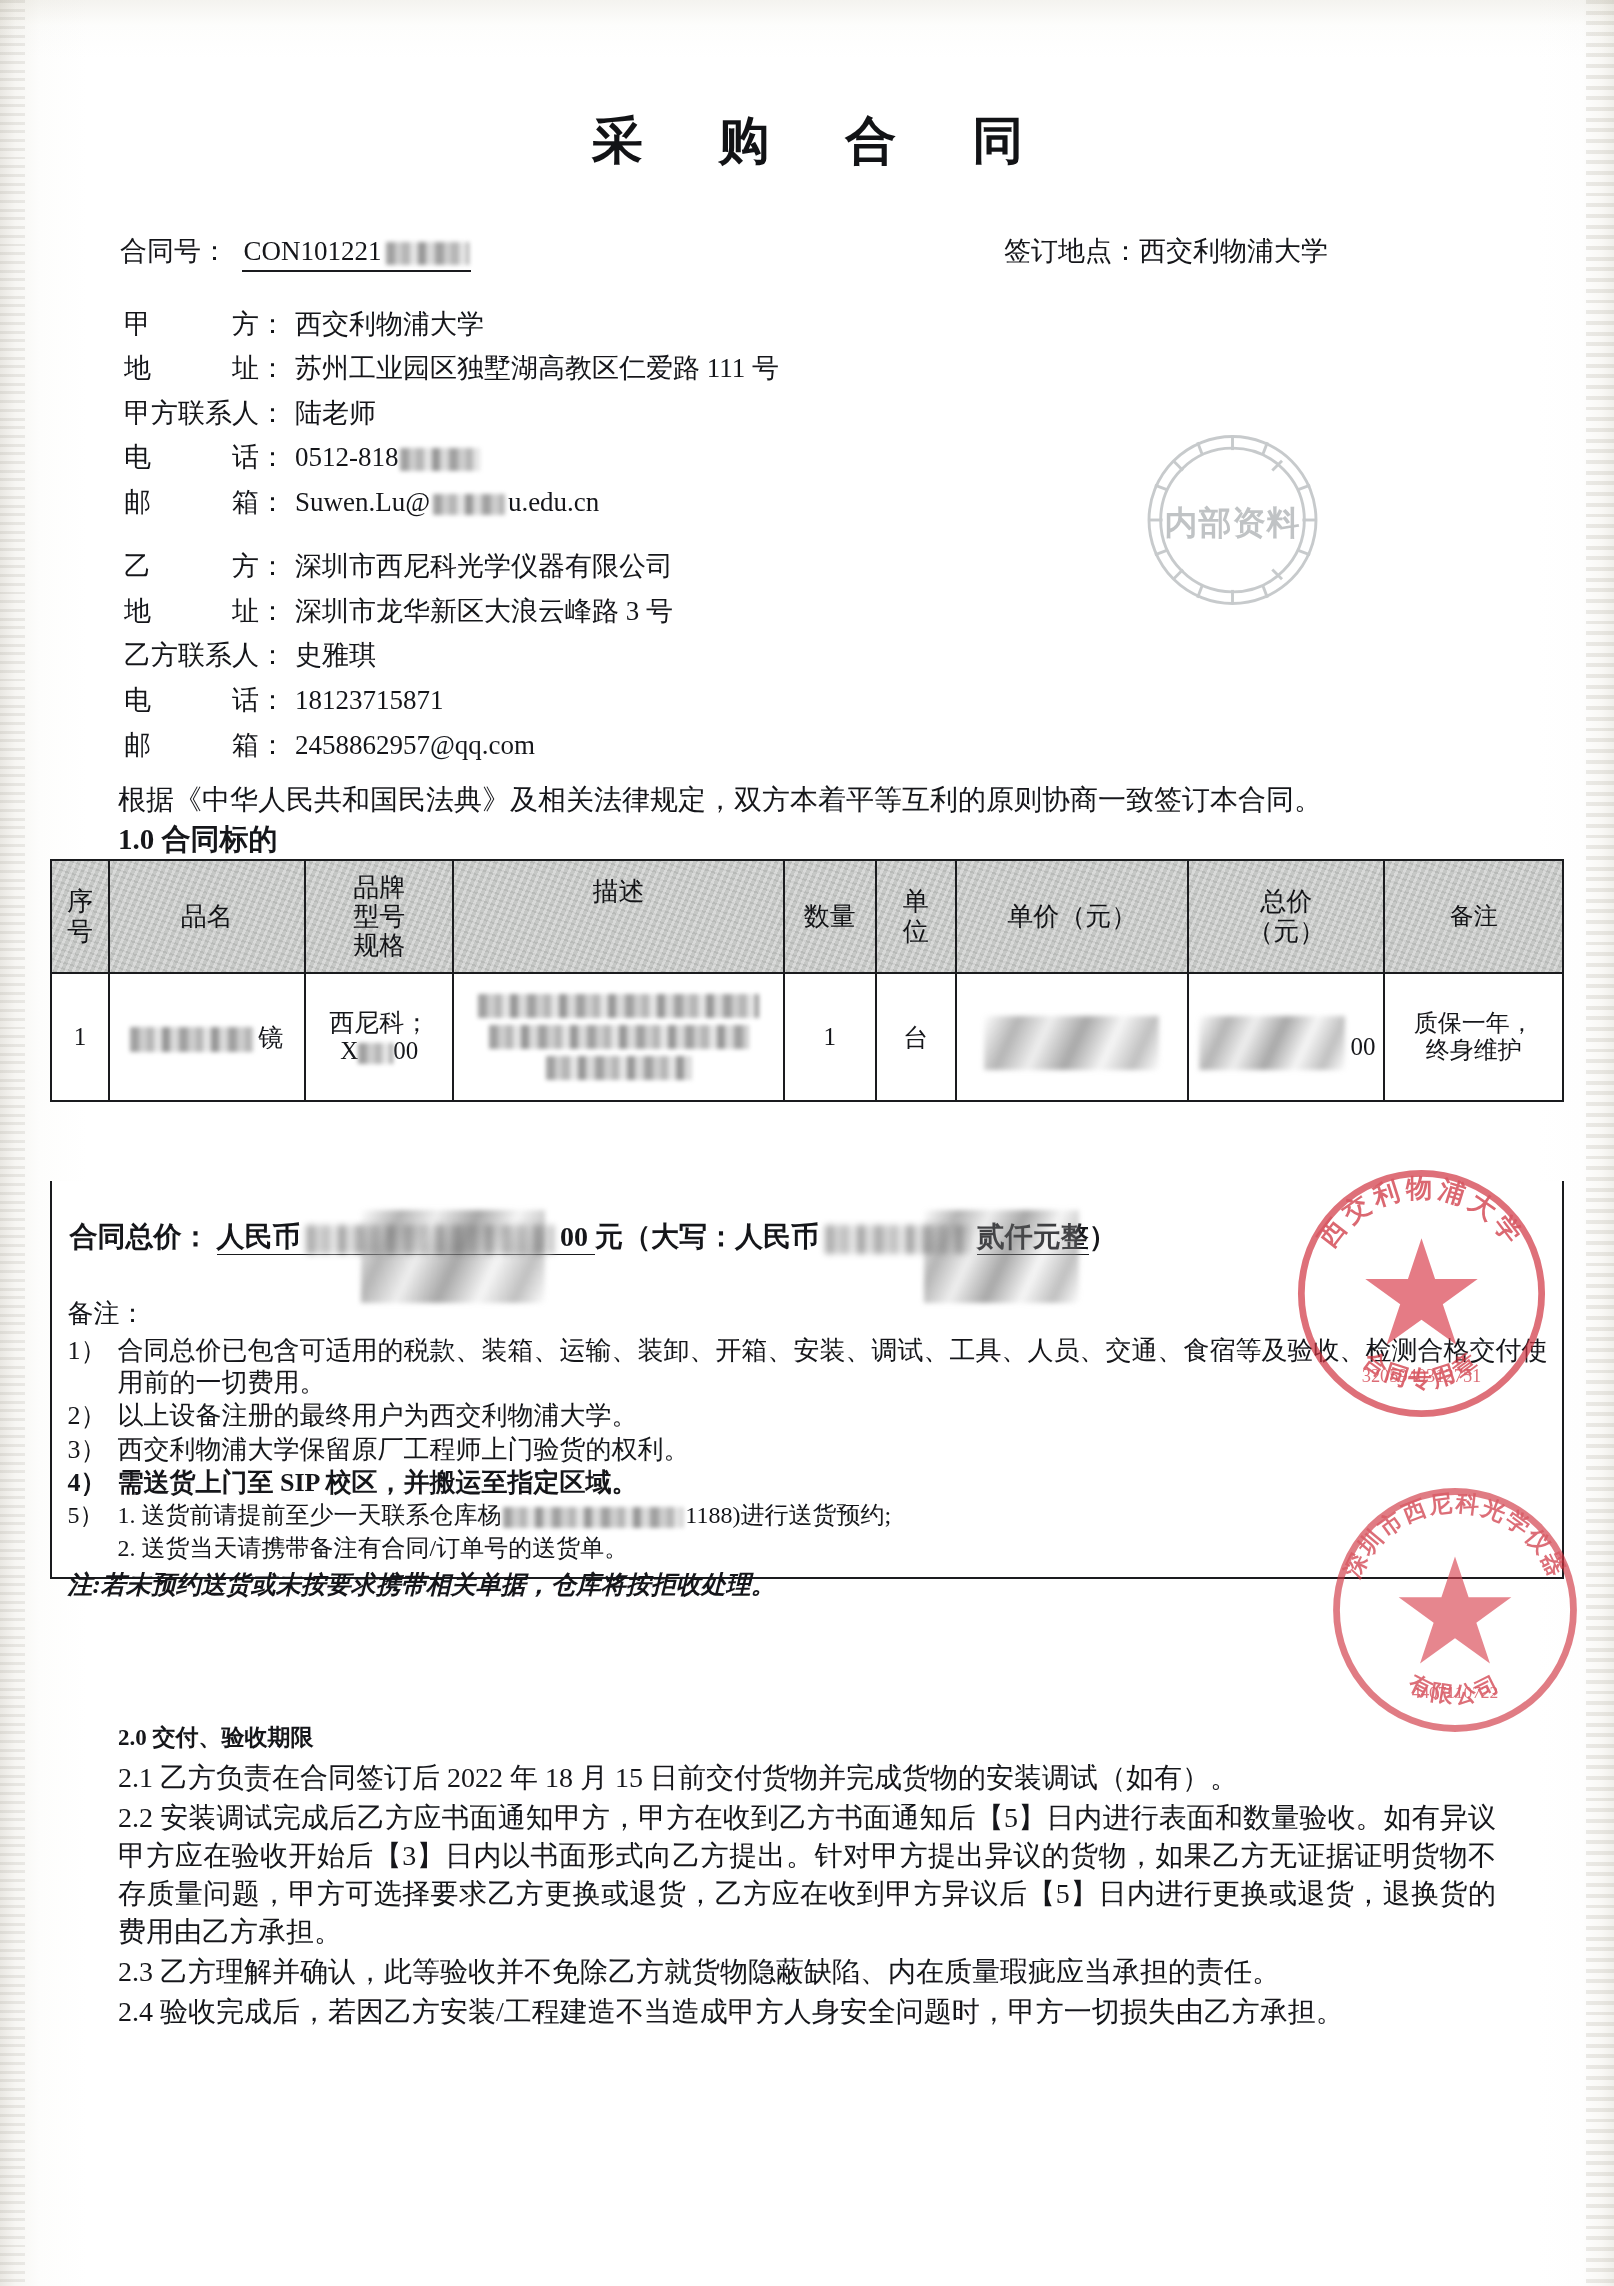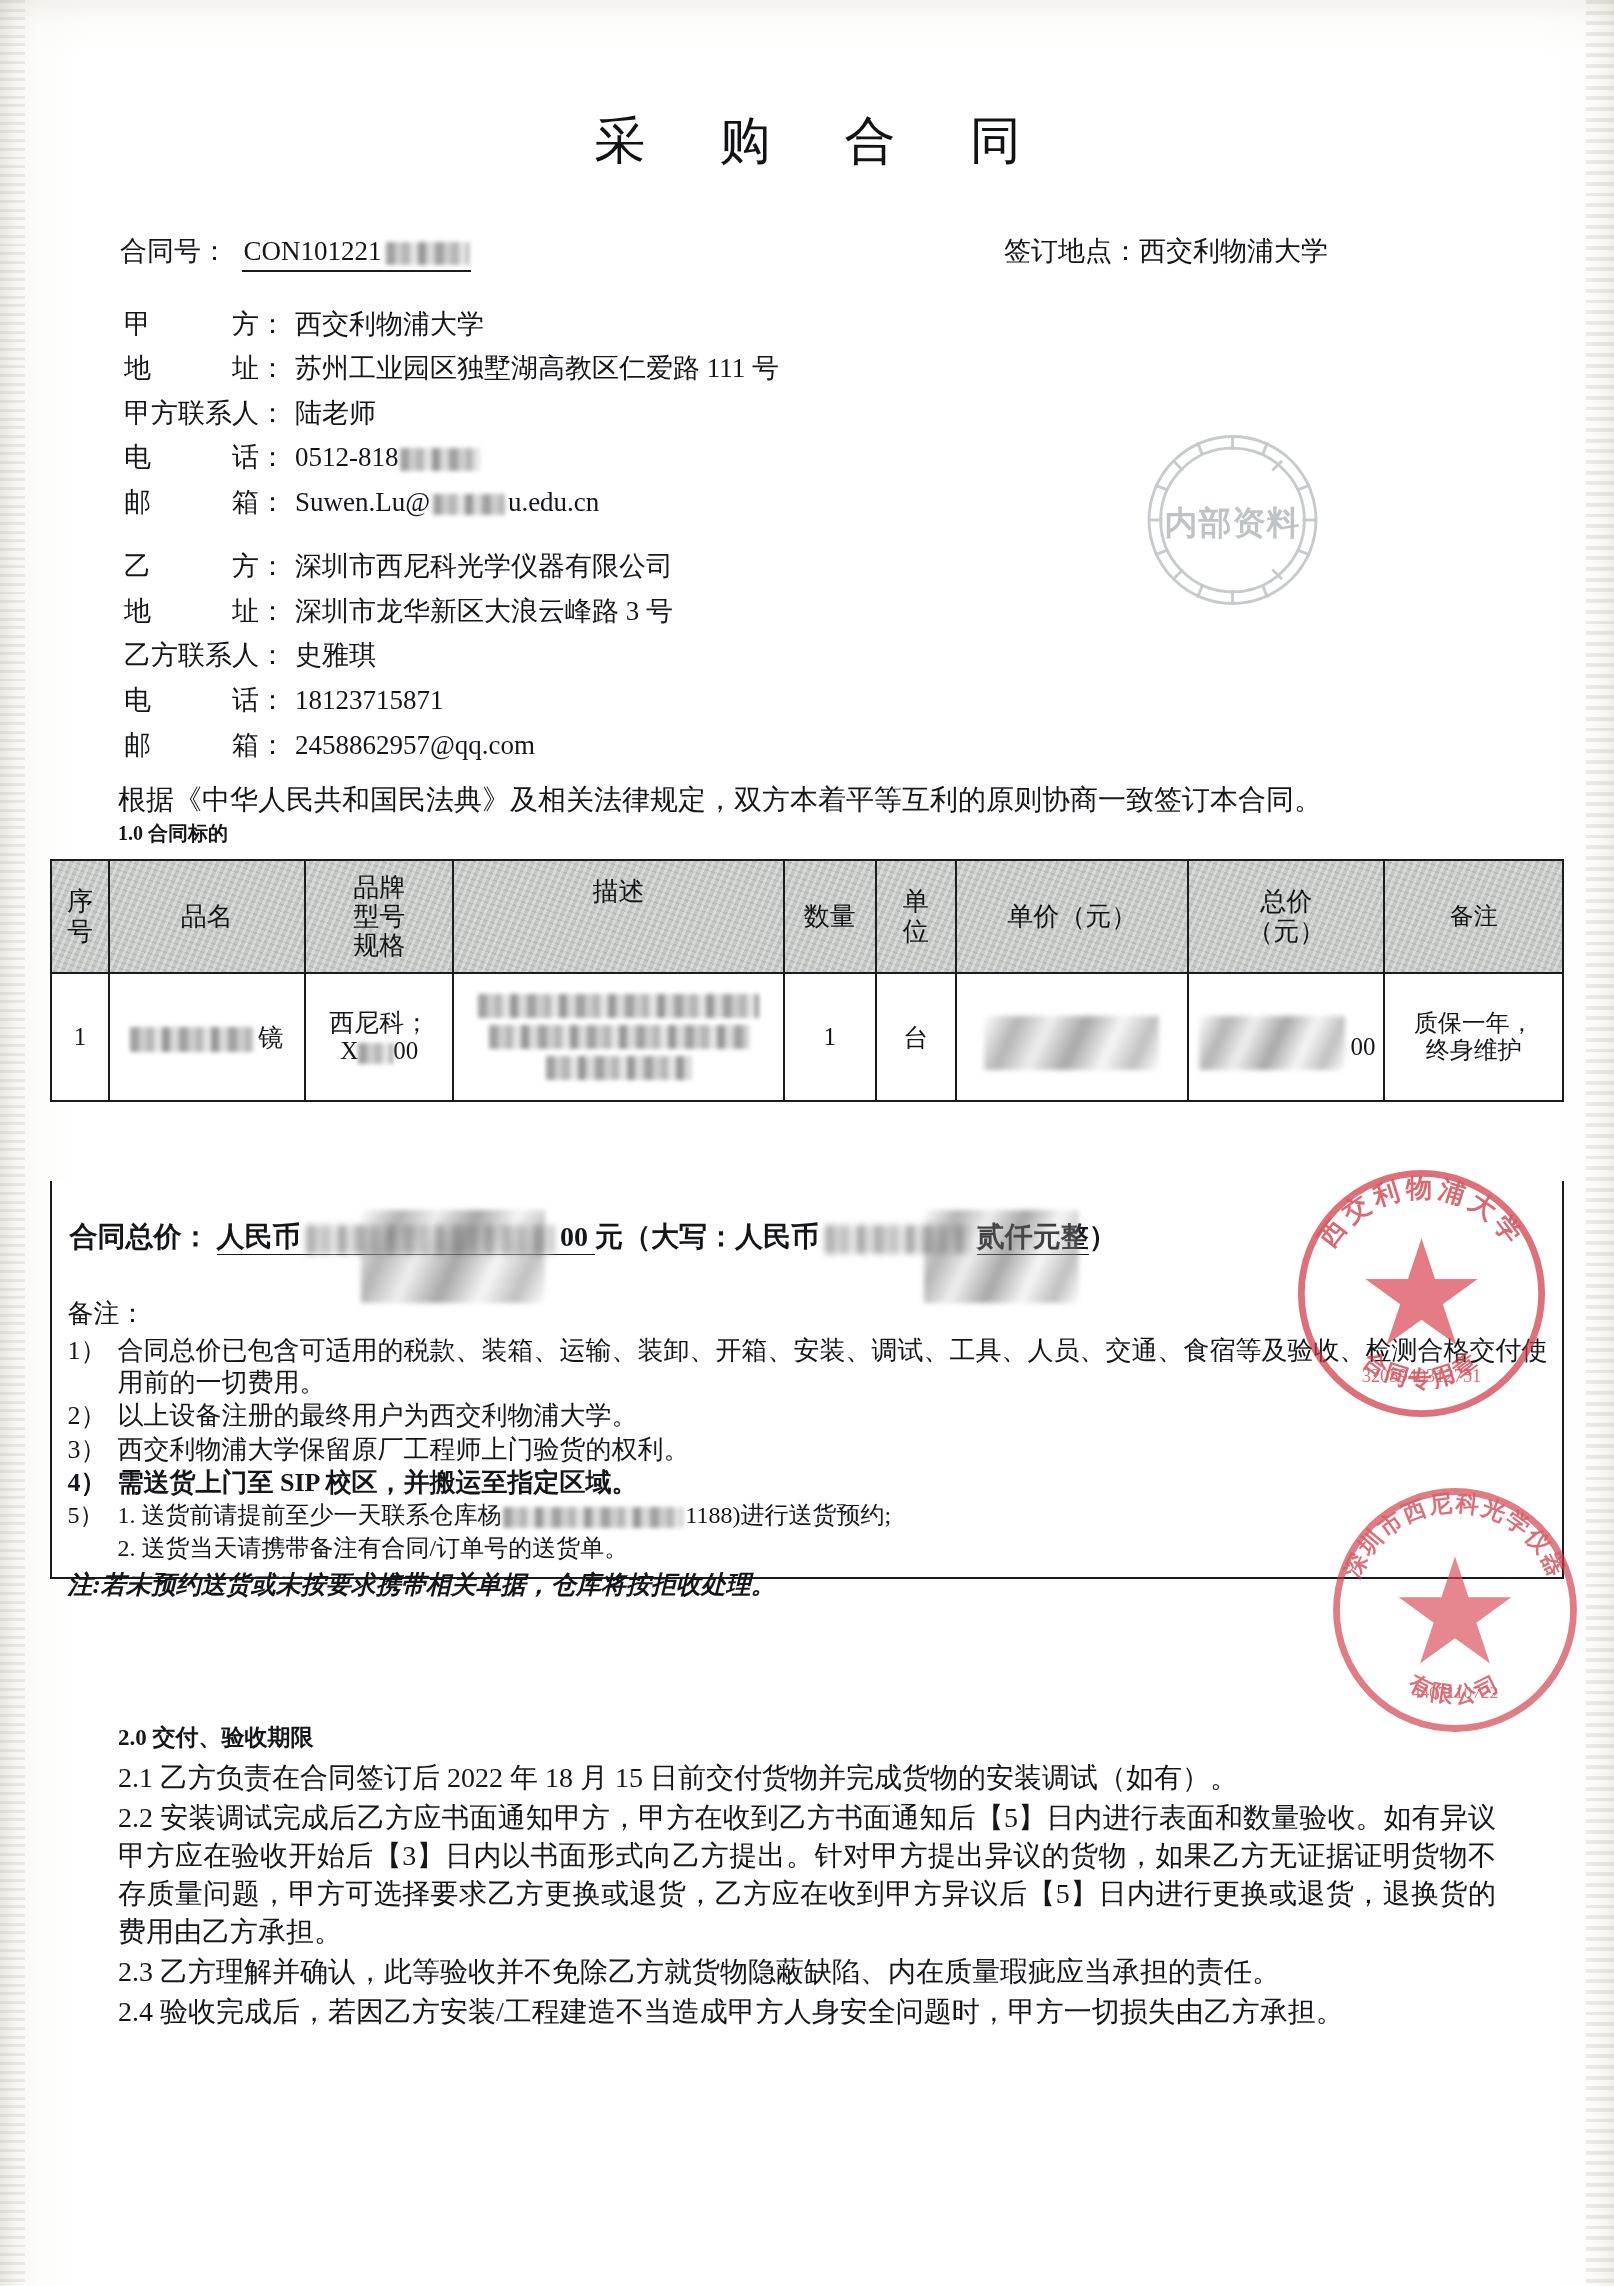--- a/index.html
+++ b/index.html
@@ -40,21 +40,21 @@
     opacity: .6;
   }
 
   #sheet { position: absolute; left: 0; top: 0; width: 1615px; height: 2286px; }
 
   
   .doc-title {
     position: absolute; left: 0; right: 0; top: 107px;
     text-align: center;
     font-family: "DejaVu Serif", "Liberation Serif", serif;
-    font-weight: 400;
+    font-weight: 700;
     font-size: 51px;
     letter-spacing: 29px;
     text-indent: 29px;
     color: #121316;
   }
 
   
   .line { position: absolute; white-space: nowrap; font-size: 27px; line-height: 1; }
 
   .field-label-2 { display:inline-block; width: 171px; }
@@ -149,21 +149,21 @@
   .rk-sub { margin-left: 50px; }
   .rk-note-italic { font-style: italic; font-weight: 700; font-size: 25px; margin-top: 3.9px; }
 
   
   .sec2 { position: absolute; left: 118px; top: 1722px; width: 1378px; font-size: 28px; }
   .sec2 h2 { margin: 0 0 5.8px 0; font-size: 23px; font-weight: 700; }
   .sec2 p { margin: 0 0 1.9px 0; line-height: 1.36; text-align: justify; }
 
   .sec1-title {
     position: absolute; left: 118px; top: 820px;
-    font-size: 20px; font-weight: 700;
+    font-size: 29px; font-weight: 700;
   }
 
   
   .stamp-grey {
     position: absolute; left: 1116px; top: 417px; width: 233px; height: 206px;
     opacity: .55;
   }
   .stamp-red-1 { position: absolute; left: 1281px; top: 1153px; width: 281px; height: 281px; }
   .stamp-red-2 { position: absolute; left: 1320px; top: 1475px; width: 270px; height: 270px; }
 </style>

